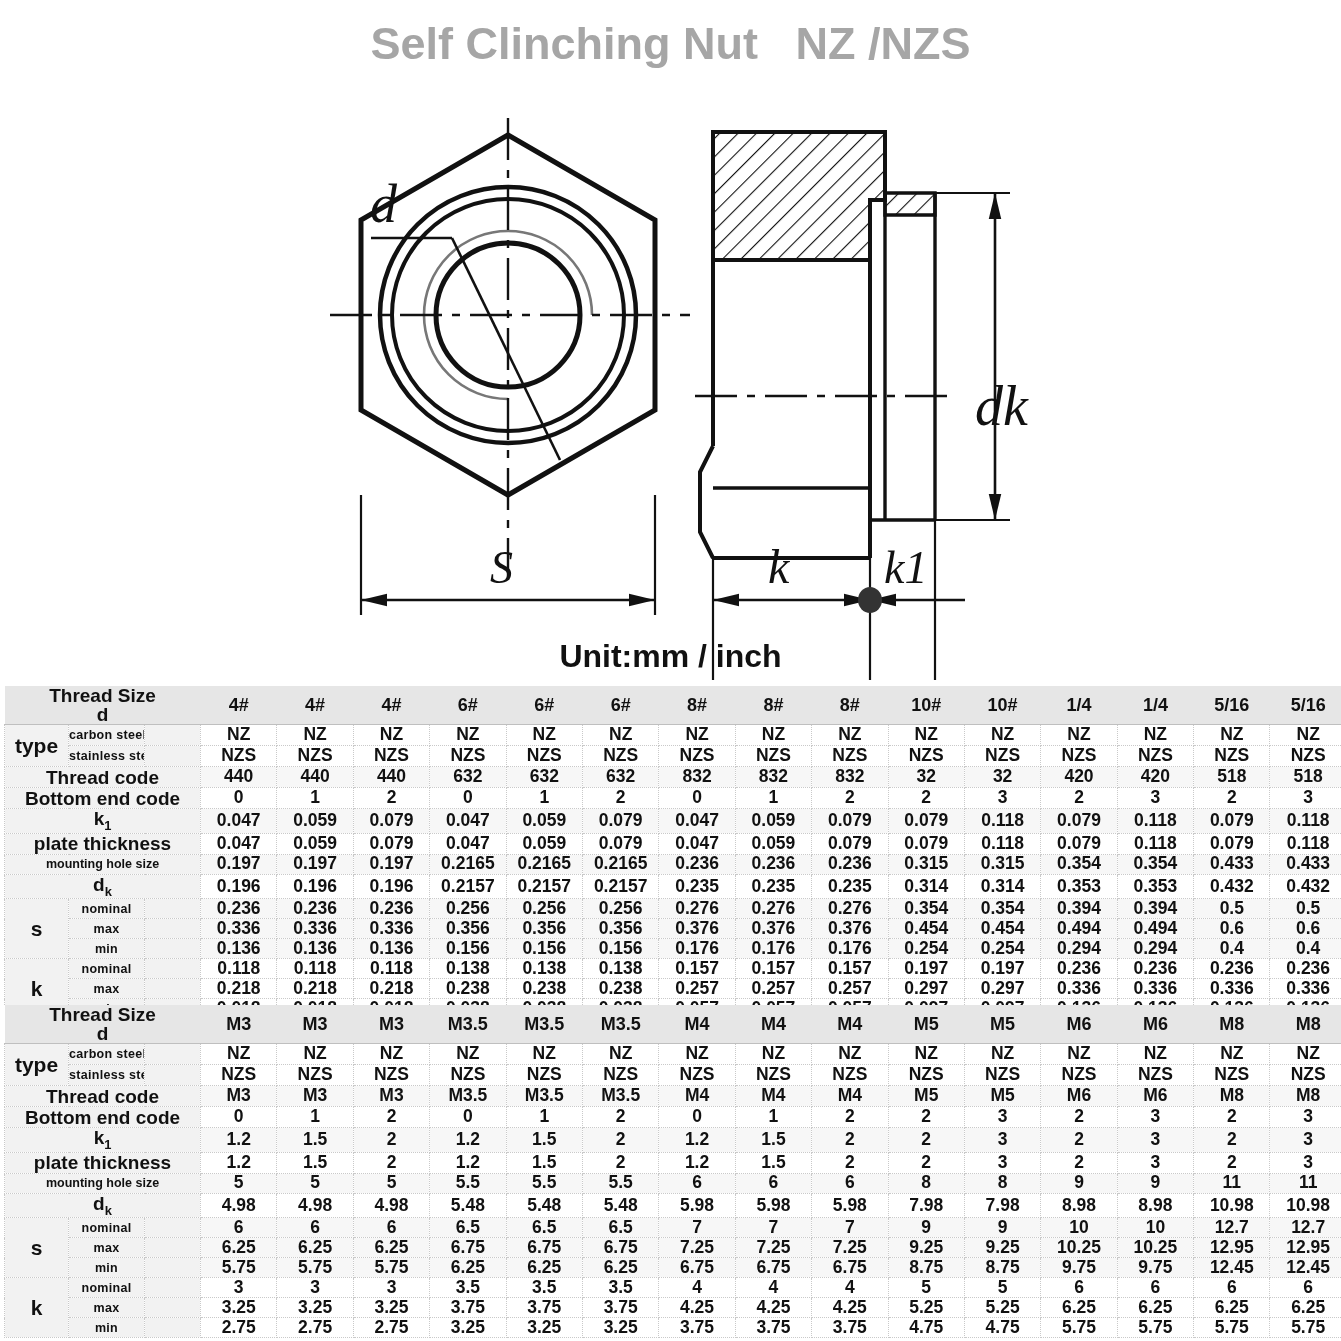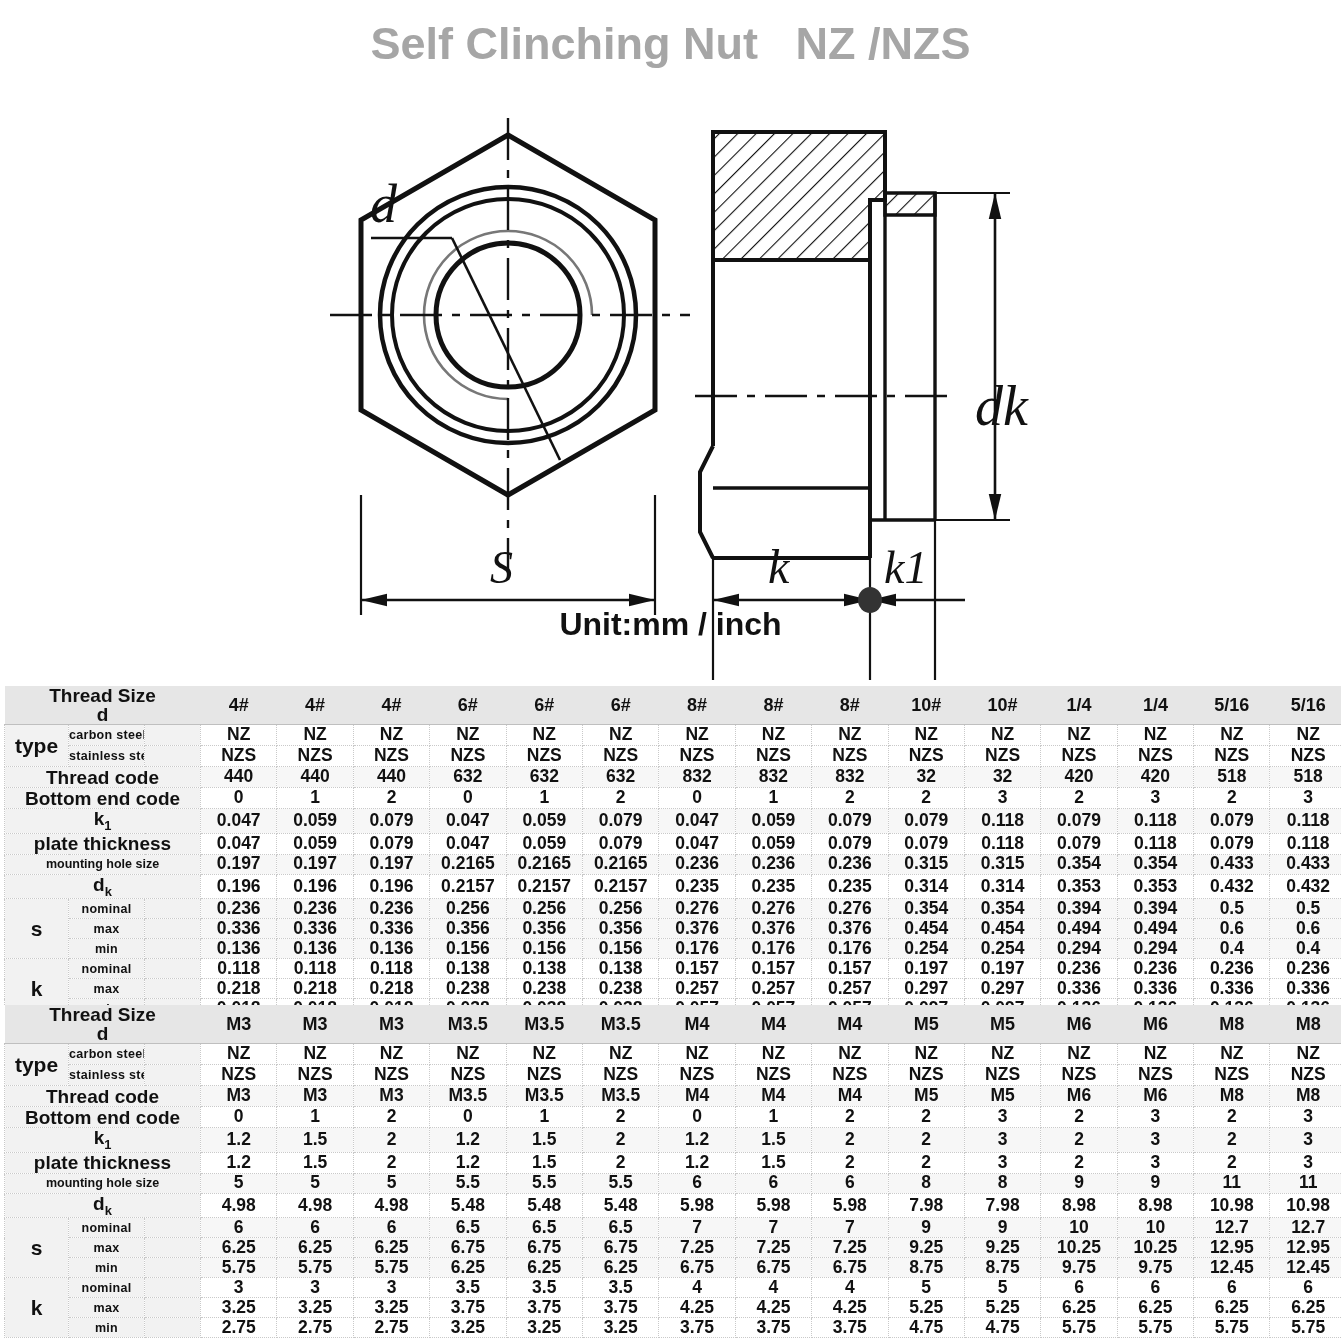--- a/index.html
+++ b/index.html
@@ -21,21 +21,21 @@
   }
 
   
   #drawing{
     position:absolute;left:0;top:80px;width:1341px;height:600px;
   }
   #drawing svg{display:block;}
 
   
   #unit{
-    position:absolute;left:0;top:606px;width:1341px;
+    position:absolute;left:0;top:638px;width:1341px;
     text-align:center;
     font-size:32px;font-weight:bold;color:#111;
   }
 
   
   .tblwrap{position:absolute;left:4px;width:1341px;}
   #tbl1wrap{top:686px;}
   #tbl2wrap{top:1005px;}
 
   table.spec{

